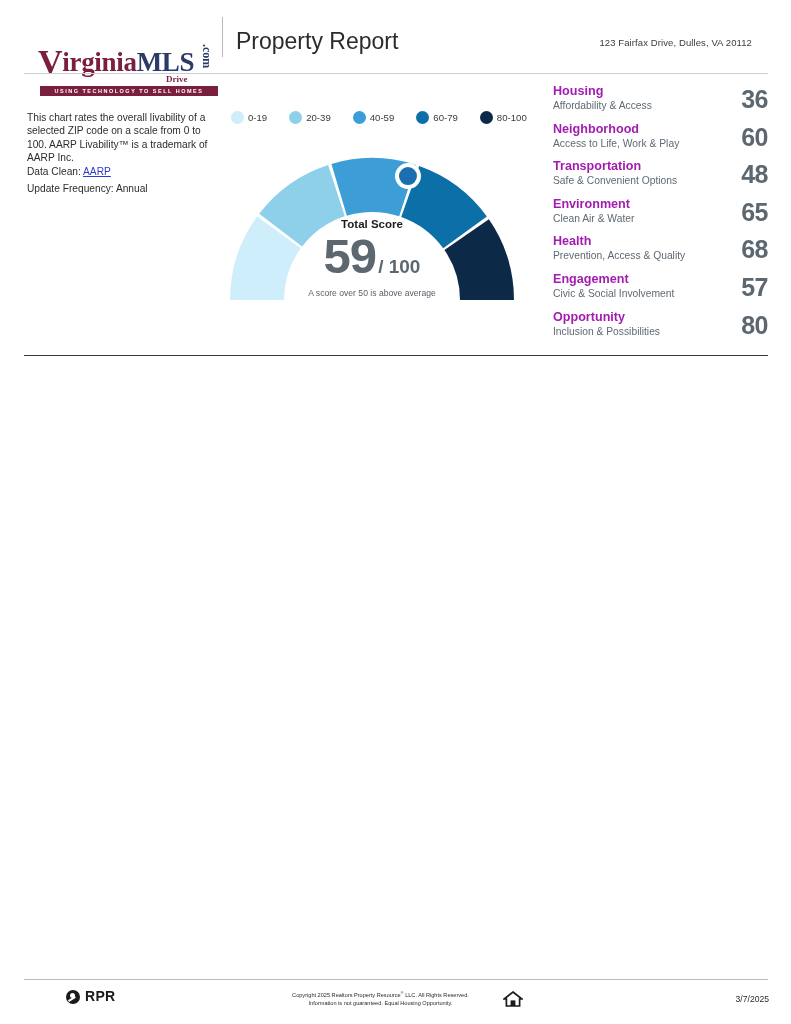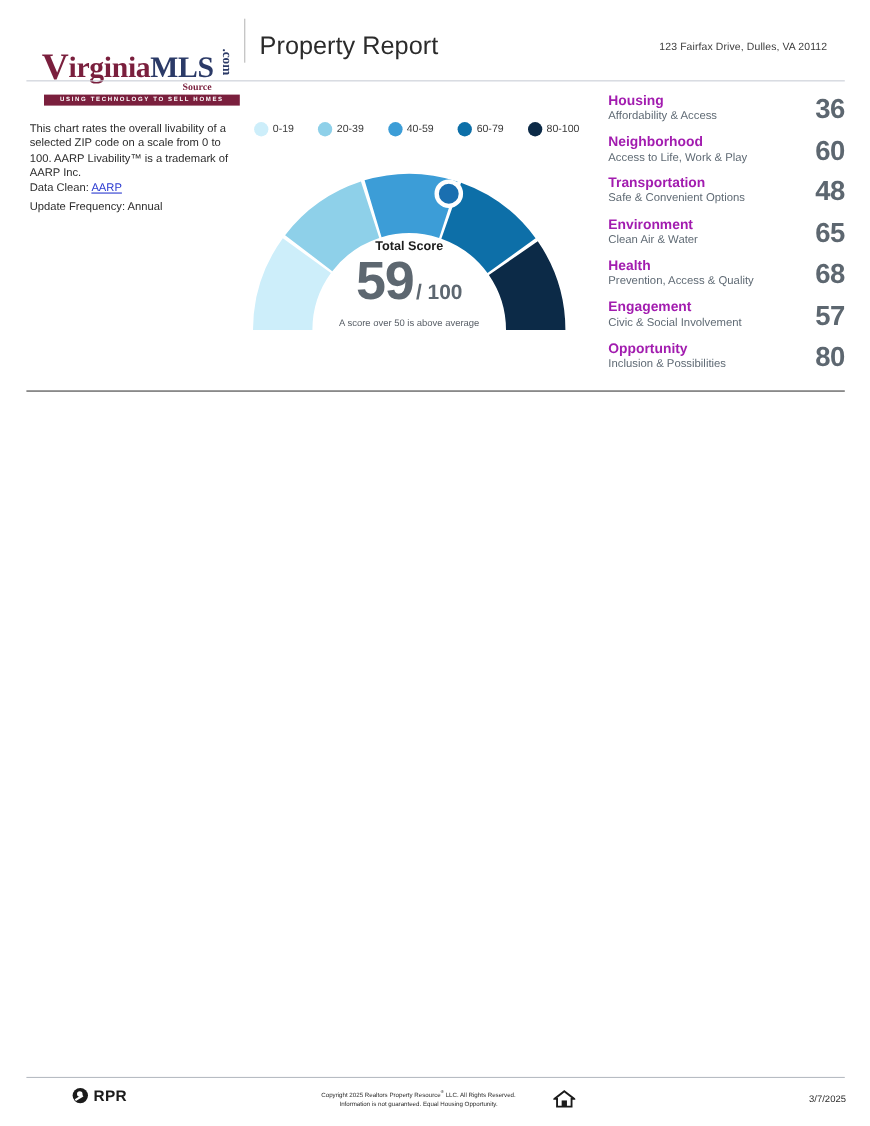--- a/index.html
+++ b/index.html
@@ -265,21 +265,21 @@
   .footer {
     position: absolute;
     left: 0; top: 984px;
     width: 791px;
     height: 34px;
   }
   .rpr-logo {
     position: absolute;
     left: 18px; top: 4px;
     display: flex;
-    align-items: center;
+    align-items: flex-end;
     gap: 5px;
     padding-left: 48px;
   }
   .rpr-mark {
     width: 14px; height: 14px;
     border-radius: 50%;
     background: #1b1b1b;
     position: relative;
   }
   .rpr-mark::after {
@@ -332,21 +332,21 @@
 
 <div class="page">
 
   <div class="header">
 
     <div class="logo-block">
       <div class="logo-word">
         <span class="logo-v">V</span><span class="logo-virginia">irginia</span><span class="logo-mls">MLS</span>
       </div>
       <div class="logo-dotcom">.com</div>
-      <div class="logo-realty">Source</div>
+      <div class="logo-realty">Drive</div>
       <div class="logo-tagline">USING TECHNOLOGY TO SELL HOMES</div>
     </div>
 
     <div class="header-divider"></div>
 
     <div class="report-title">Property Report</div>
 
     <div class="property-address">123 Fairfax Drive, Dulles, VA 20112</div>
   </div>
   <div class="header-rule"></div>

